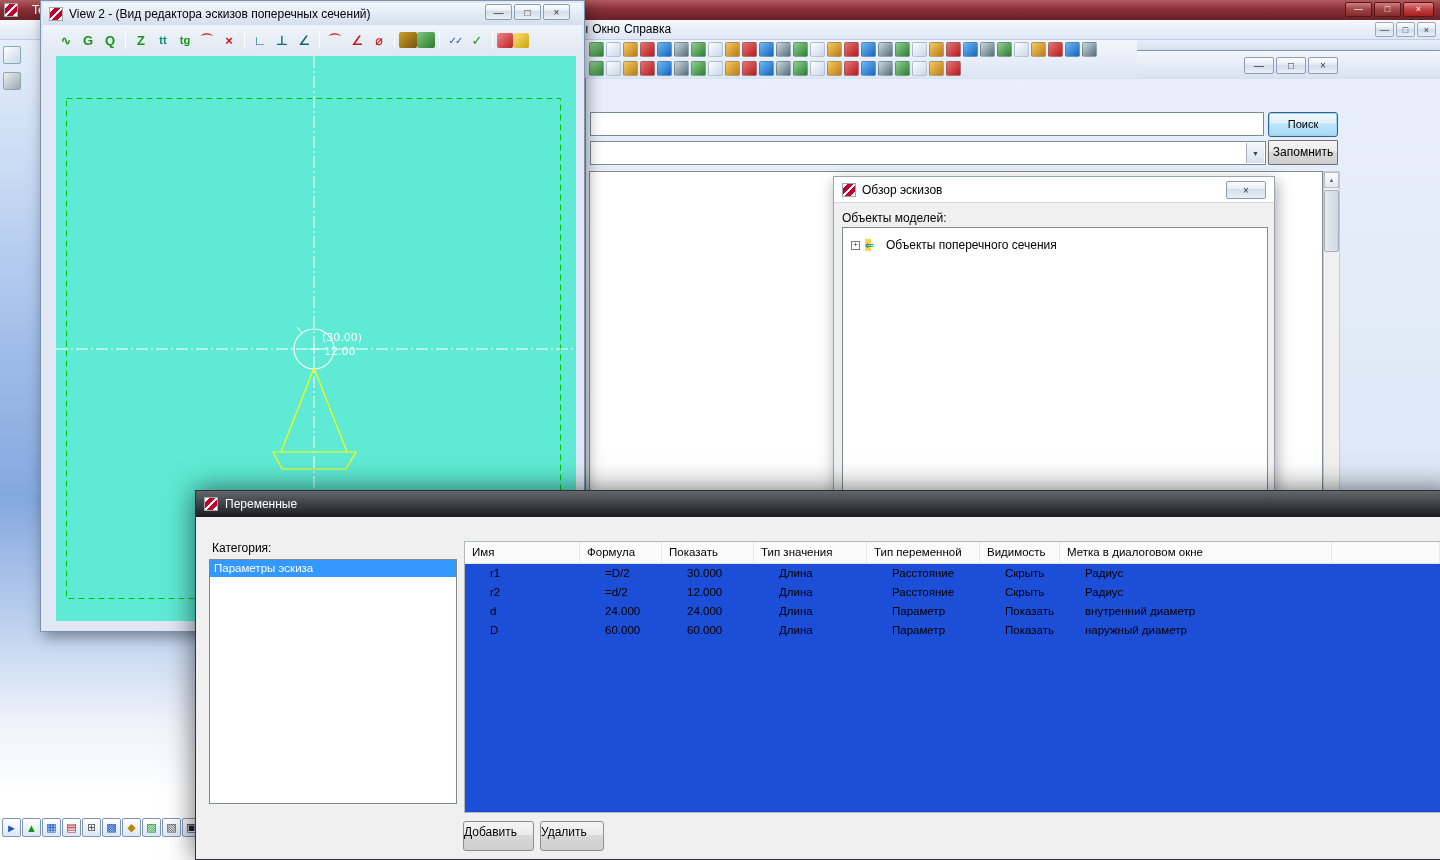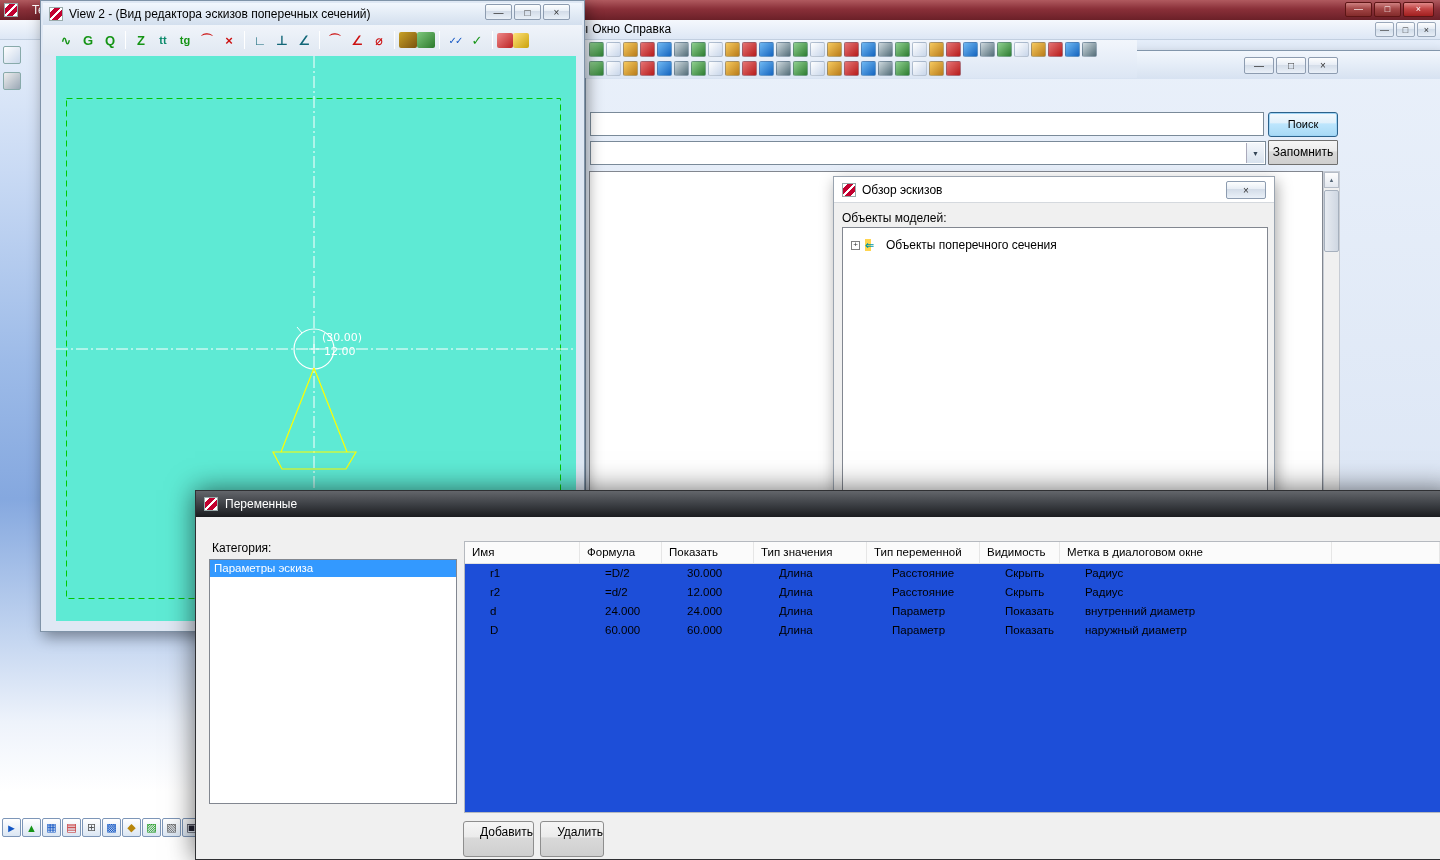--- a/index.html
+++ b/index.html
@@ -119,21 +119,21 @@
   .vars-title-text{color:#fff;font-size:12px}
   .vars-cat-label{position:absolute;left:16px;top:50px;font-size:12px}
   .cat-listbox{position:absolute;left:13px;top:68px;width:248px;height:245px;background:#fff;border:1px solid #828790}
   .cat-item-sel{height:17px;background:#3399ff;color:#fff;font-size:11.5px;line-height:17px;padding-left:4px}
   .vtable{position:absolute;left:268px;top:50px;width:977px;height:272px;background:#1d4ed8;border:1px solid #b5b9bf;font-size:11.5px}
   .thead,.trow{display:grid;grid-template-columns:115px 82px 92px 113px 113px 80px 272px 1fr}
   .thead{height:22px;background:#fbfbfb;border-bottom:1px solid #e2e2e2}
   .thcell{padding:4px 0 0 7px;border-right:1px solid #e6e6e6;white-space:nowrap;overflow:hidden}
   .trow{height:19px}
   .tcell{padding:3px 0 0 25px;white-space:nowrap;overflow:hidden}
-  .std-btn{position:absolute;height:36px;font-size:12px;text-align:right;
+  .std-btn{position:absolute;height:30px;font-size:12px;text-align:left;
     background:linear-gradient(180deg,#f5f5f5,#ebebeb 45%,#d9d9d9 46%,#cfcfcf);border:1px solid #8e8e8e;border-radius:3px;line-height:20px}
 </style>
 </head>
 <body>
 
 <div id="root">
 
   <div class="abs mtitle" style="z-index:5">
     <span class="tekla-icon"></span>
     <span class="mtitle-text">Tek</span>

